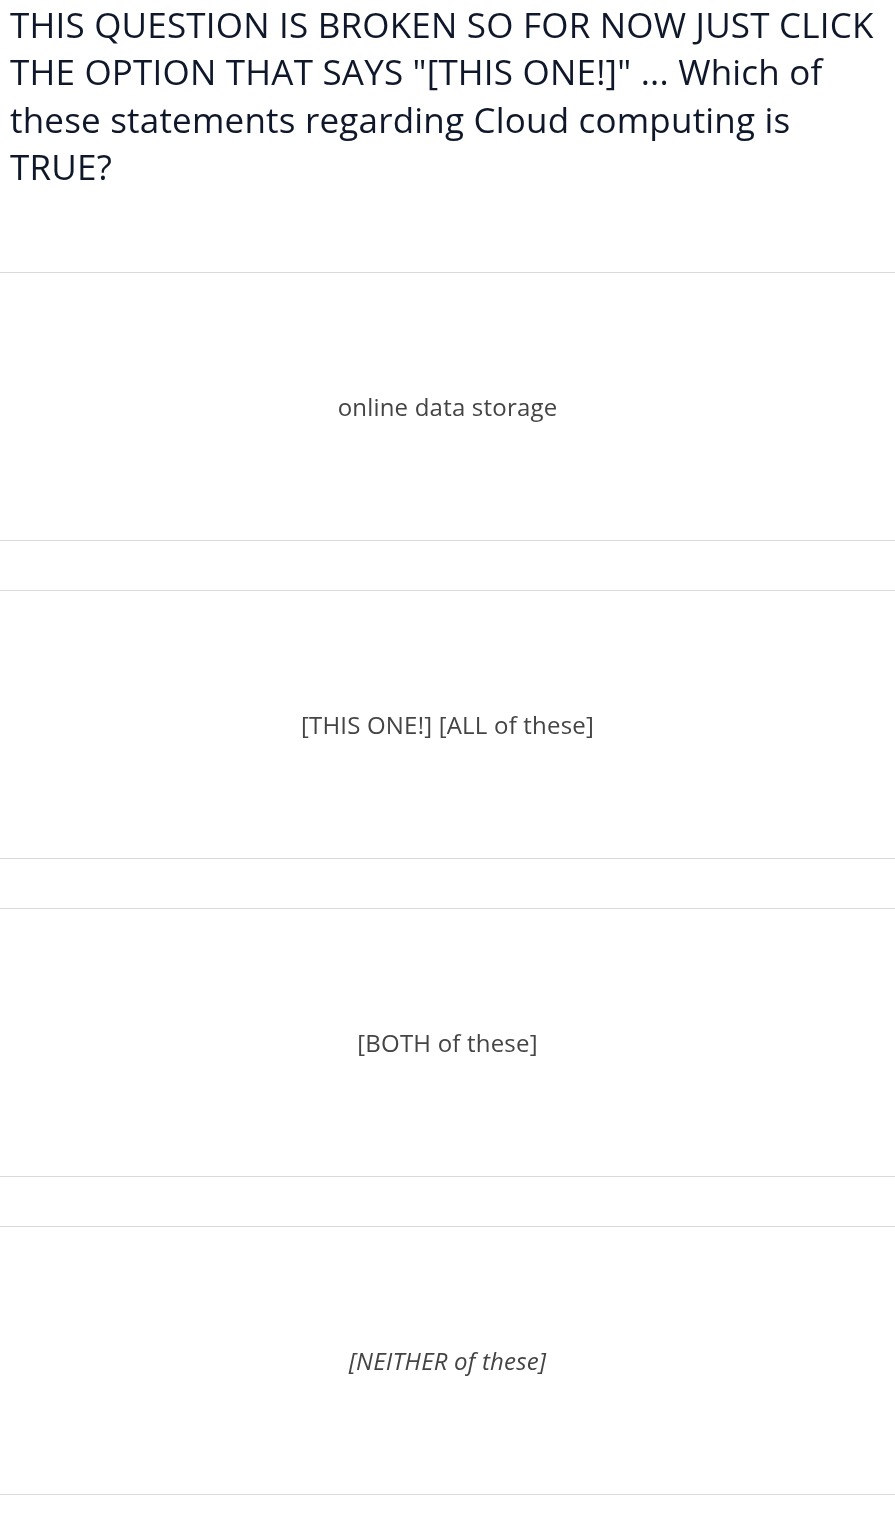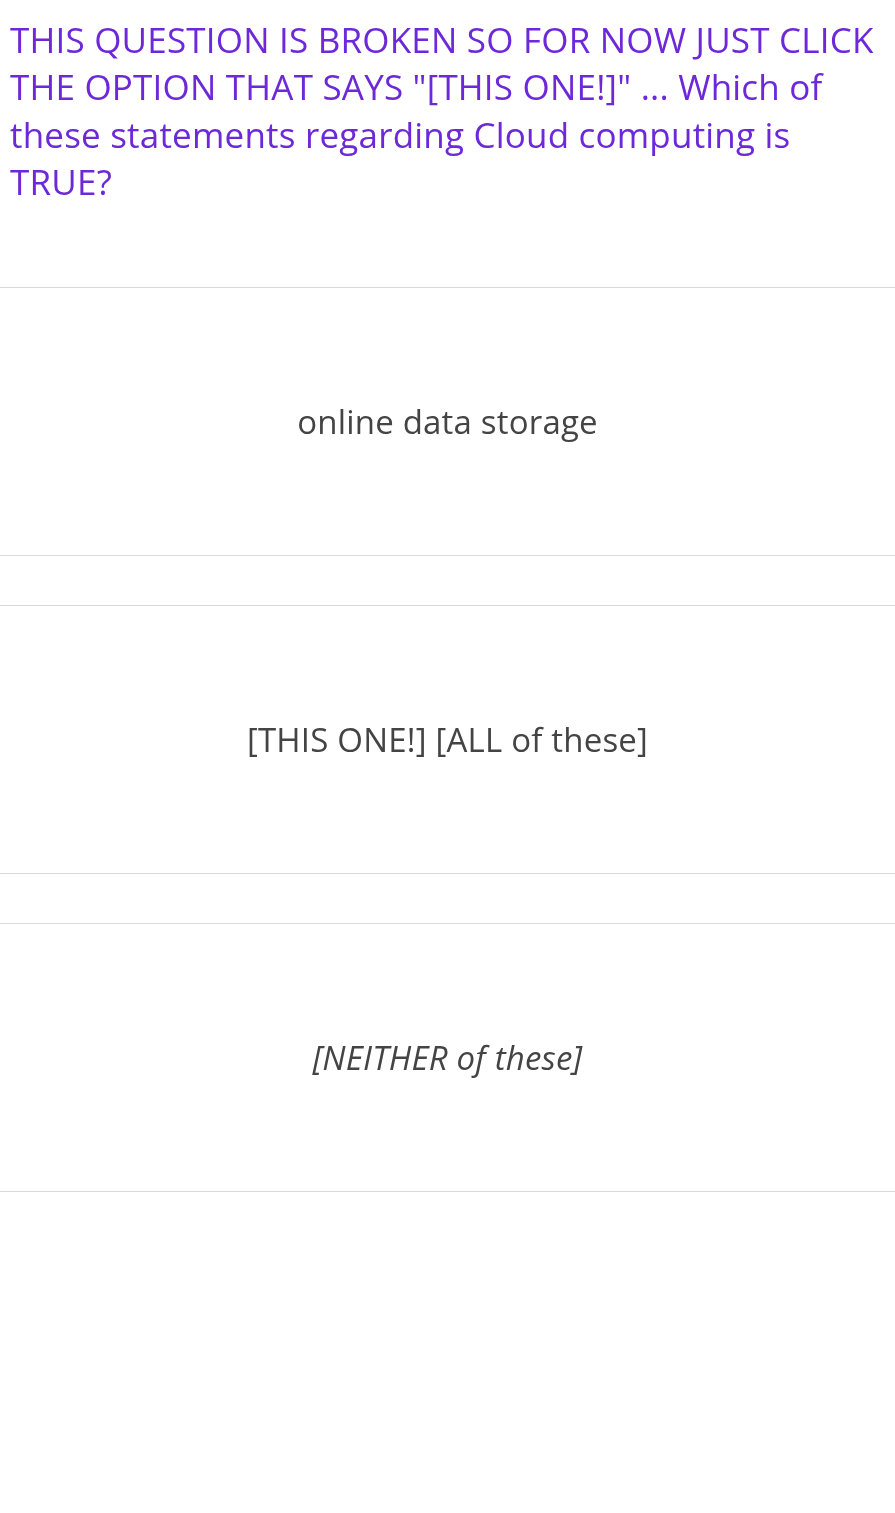--- a/index.html
+++ b/index.html
@@ -9,22 +9,22 @@
     }
     body {
       font-family: 'Open Sans', -apple-system, BlinkMacSystemFont, 'Segoe UI', Helvetica, Arial, sans-serif;
       background: #ffffff;
       width: 895px;
       color: #313131;
     }
     .question-text {
       font-size: 35px;
       line-height: 1.35;
-      padding: 16px 12px 0 10px;
-      color: #6d28d9;
+      padding: 1px 12px 0 10px;
+      color: #0f172a;
       font-weight: 400;
       letter-spacing: 0.2px;
     }
     .options-container {
       margin-top: 82px;
     }
     .option {
       width: 100%;
       height: 269px;
       border-top: 1px solid #d9d9d9;
@@ -34,35 +34,38 @@
       justify-content: center;
       margin-bottom: 49px;
       background: #ffffff;
       cursor: pointer;
     }
     .option:last-child {
       margin-bottom: 0;
       font-style: italic;
     }
     .option-text {
-      font-size: 33px;
+      font-size: 24px;
       color: #444444;
       font-weight: 400;
       text-align: center;
       letter-spacing: 0.2px;
     }
   </style>
 </head>
 <body>
 
 <div class="question-text">THIS QUESTION IS BROKEN SO FOR NOW JUST CLICK THE OPTION THAT SAYS "[THIS ONE!]" ... Which of these statements regarding Cloud computing is TRUE?</div>
 
 <div class="options-container">
   <div class="option">
     <span class="option-text">online data storage</span>
   </div>
   <div class="option">
     <span class="option-text">[THIS ONE!] [ALL of these]</span>
   </div>
   <div class="option">
+    <span class="option-text">[BOTH of these]</span>
+  </div>
+  <div class="option">
     <span class="option-text">[NEITHER of these]</span>
   </div>
 </div>
 
 </body></html>

